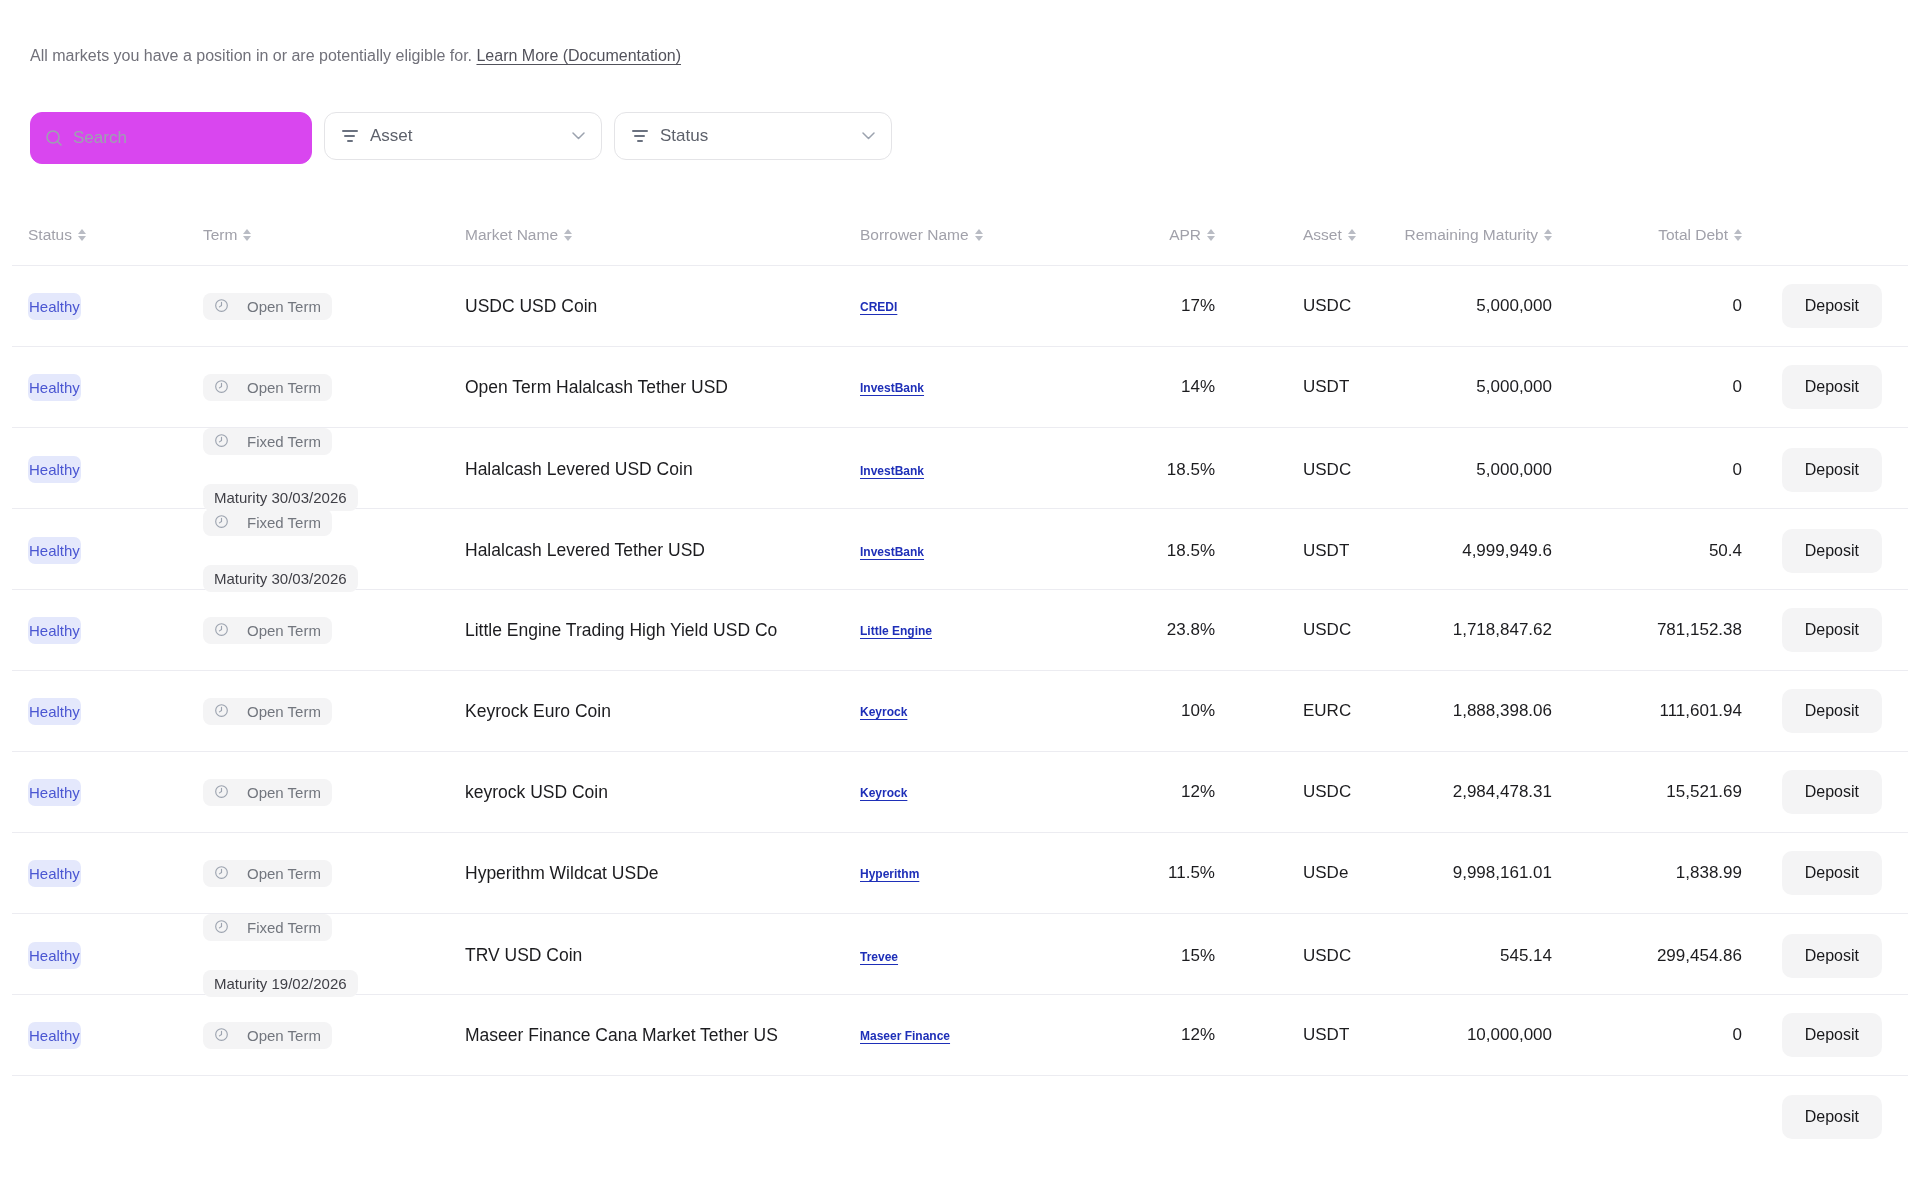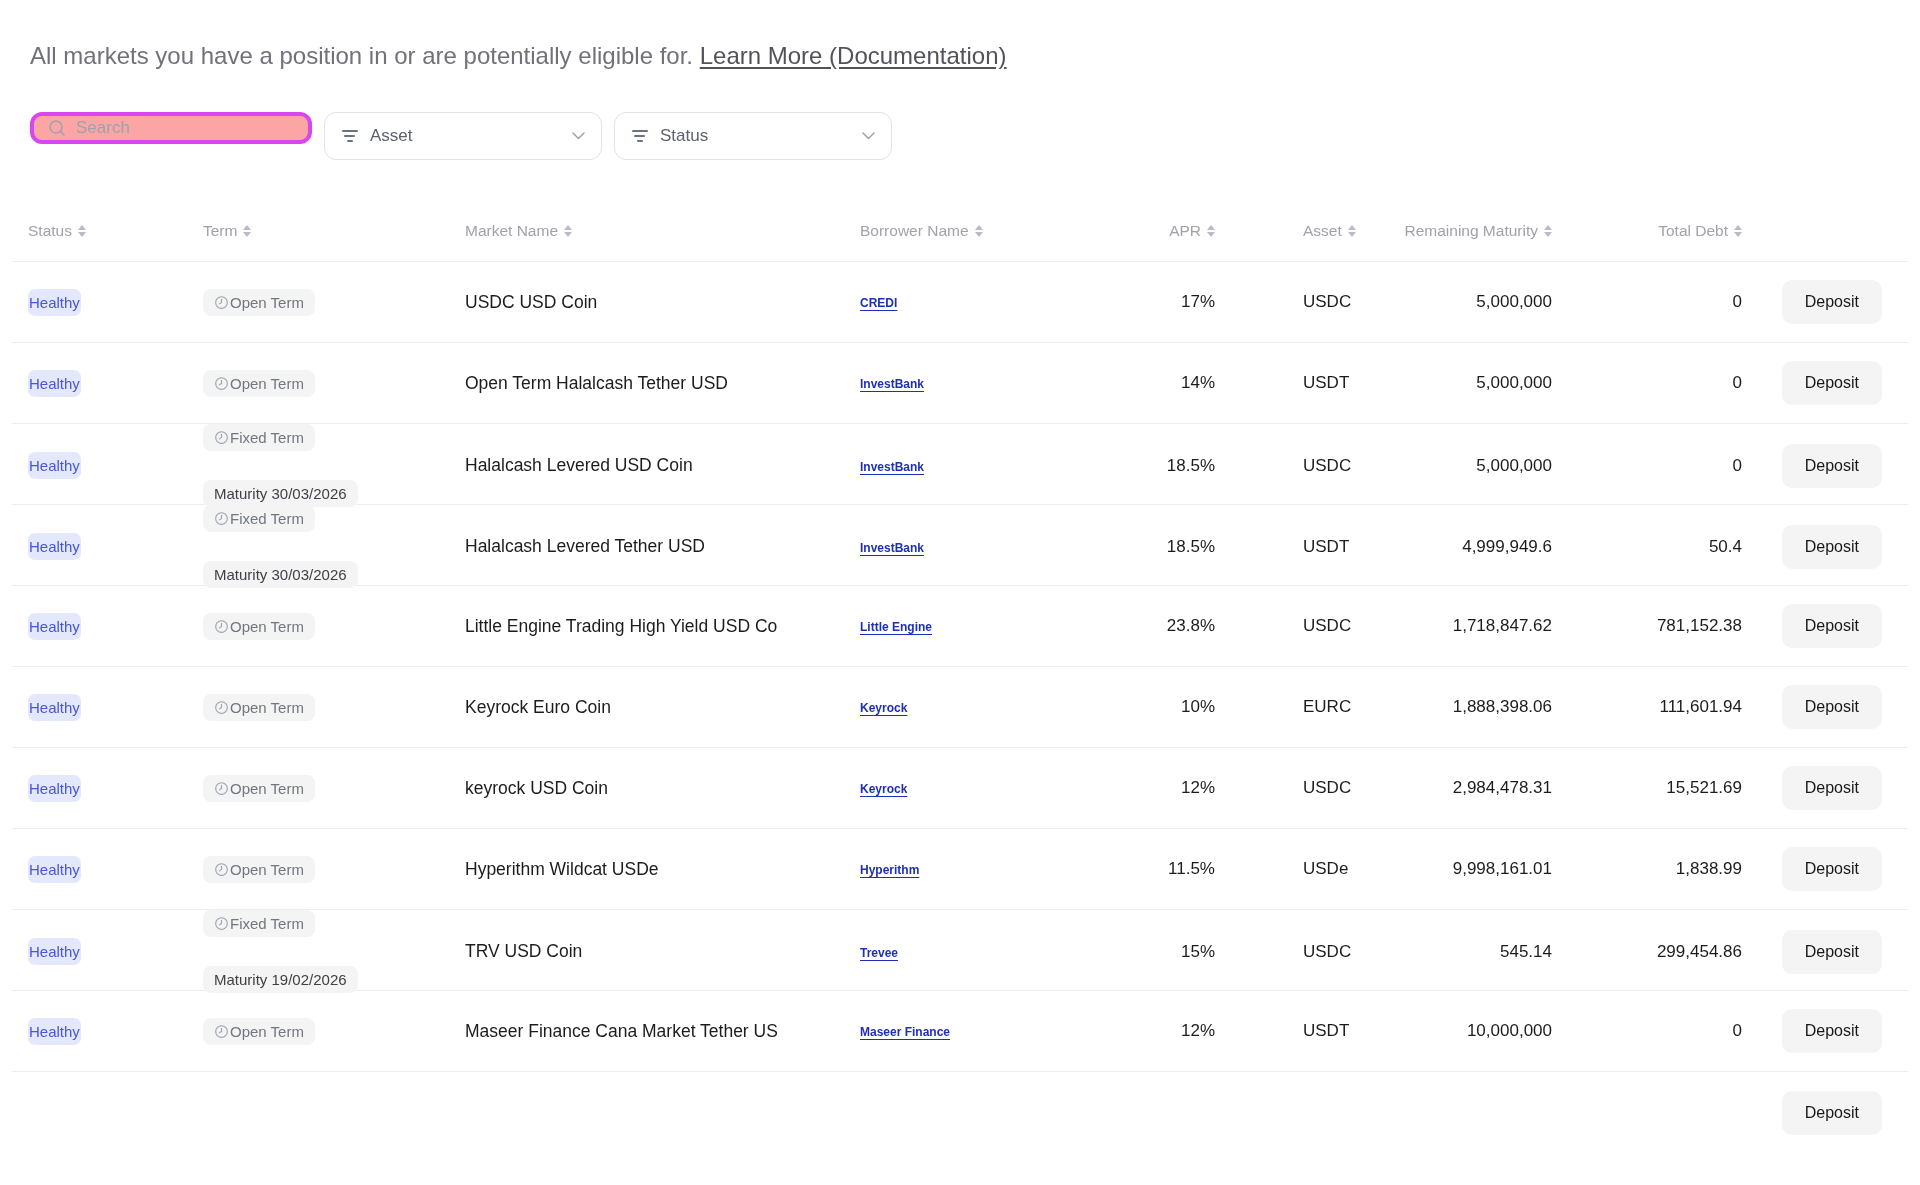--- a/index.html
+++ b/index.html
@@ -15,27 +15,27 @@
     --button-bg:#f4f4f5;
   }
   *{box-sizing:border-box;margin:0;padding:0;}
   html,body{width:1920px;height:1185px;overflow:hidden;background:#fff;
     font-family:"Liberation Sans",sans-serif;color:var(--body-text);}
   .page{width:1920px;height:1185px;overflow:hidden;position:relative;}
 
   
   .page-header{padding:30px 30px 0 30px;}
   h1{font-size:35px;font-weight:700;letter-spacing:-0.5px;color:#111113;}
-  .subtitle{margin-top:14px;font-size:24px;line-height:24px;color:var(--muted-text);}
+  .subtitle{margin-top:14px;font-size:16px;line-height:24px;color:var(--muted-text);}
   .doc-link{color:#52525b;text-decoration:underline;text-underline-offset:3px;cursor:pointer;}
 
   
   .filters{margin-top:44px;display:flex;gap:12px;}
-  .search-box{width:282px;height:32px;border:4px solid #d946ef;border-radius:12px;
-    display:flex;align-items:center;padding:0 14px;gap:10px;background:#fca5a5;}
+  .search-box{width:282px;height:52px;border:1px solid #d946ef;border-radius:12px;
+    display:flex;align-items:center;padding:0 14px;gap:10px;background:#d946ef;}
   .search-box input{border:none;outline:none;font-size:17px;width:100%;
     font-family:"Liberation Sans",sans-serif;color:#3f3f46;background:transparent;}
   .search-box input::placeholder{color:#9ca3af;}
   .filter-select{width:278px;height:48px;border:1px solid #e4e4e7;border-radius:12px;
     background:#fff;display:flex;align-items:center;padding:0 16px;gap:12px;cursor:pointer;
     font-family:"Liberation Sans",sans-serif;}
   .filter-select .label{font-size:17px;color:#5d616b;}
   .filter-select .chev{margin-left:auto;display:flex;}
   .filter-lines{display:flex;flex-direction:column;align-items:center;gap:3px;width:17px;}
   .filter-lines i{display:block;height:2px;border-radius:2px;background:#6b7280;}
@@ -61,21 +61,21 @@
   .hcell.asset-pad{padding-left:88px;}
   .sort{display:flex;flex-direction:column;gap:2px;align-items:center;flex:none;}
   .sort i{display:block;width:0;height:0;border-left:4px solid transparent;border-right:4px solid transparent;}
   .sort i.up{border-bottom:5px solid #b9bcc4;}
   .sort i.down{border-top:5px solid #b9bcc4;}
 
   .row{height:81px;border-bottom:1px solid var(--divider);}
   .badge-healthy{display:inline-block;background:var(--accent-badge-bg);color:var(--accent-badge-text);
     font-size:15px;font-weight:500;padding:5px 1px;border-radius:7px;}
   .term-stack{display:flex;flex-direction:column;align-items:flex-start;gap:5px;}
-  .pill{display:inline-flex;align-items:center;gap:1px;background:var(--neutral-pill-bg);
+  .pill{display:inline-flex;gap:18px;background:var(--neutral-pill-bg);
     color:#72767e;font-size:15px;padding:5px 11px;border-radius:8px;white-space:nowrap;}
   .pill .clock{display:flex;color:#9ca3af;}
   .maturity-pill{color:#3f3f46;margin-top:24px;}
   .c-market{font-size:17.5px;color:#1c1c1f;white-space:nowrap;overflow:hidden;padding-right:4px;}
   .c-borrower{white-space:nowrap;overflow:hidden;}
   .c-borrower a{color:var(--borrower-link);font-size:12px;font-weight:700;text-decoration:underline;
     text-underline-offset:3px;cursor:pointer;}
   .num{font-size:17px;color:#1c1c1f;text-align:right;white-space:nowrap;}
   .c-asset{font-size:17px;color:#1c1c1f;padding-left:88px;white-space:nowrap;}
   .c-action{display:flex;justify-content:flex-end;}

